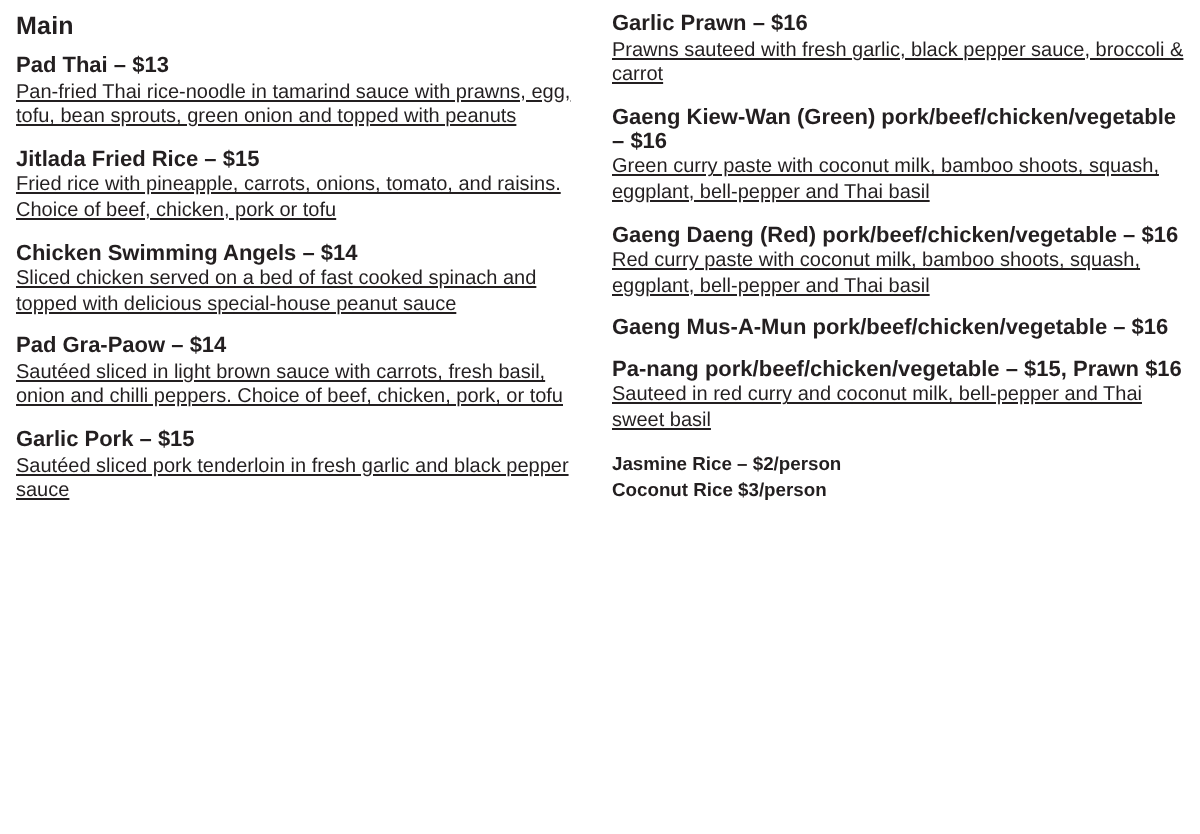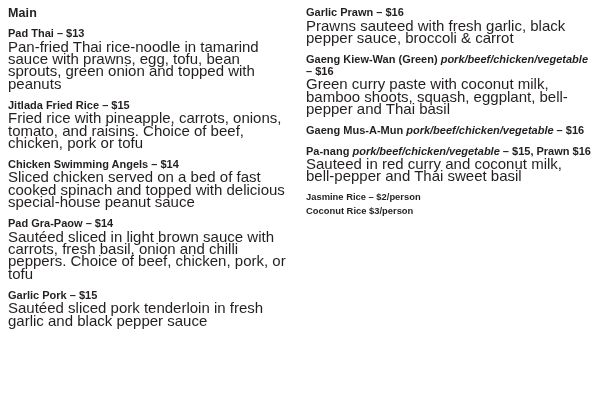--- a/index.html
+++ b/index.html
@@ -37,30 +37,30 @@
   .item { margin-bottom: 8.5px; }
 
   .item-head {
     font-size: 11px;
     font-weight: bold;
     line-height: 12px;
     margin-bottom: 1.5px;
   }
   .item-head .variant {
     font-weight: bold;
-    font-style: italic;
   }
   .item-head .price {
     font-weight: bold;
     font-style: normal;
   }
   .item-desc {
-    font-size: 15px;
+    font-size: 10px;
     line-height: 12.4px;
     font-weight: normal;
+    text-decoration: underline;
   }
   .simple {
     font-size: 9.4px;
     font-weight: bold;
     line-height: 12.6px;
     margin-bottom: 0px;
   }
   .tight { margin-bottom: 1px; }
 </style>
 </head>
@@ -118,20 +118,26 @@
     </div>
 
 
     <div class="item">
       <div class="item-head">
         <span>Gaeng Kiew-Wan (Green)</span><span class="variant"> pork/beef/chicken/vegetable</span><span> – </span><span class="price">$16</span>
       </div>
       <div class="item-desc">Green curry paste with coconut milk, bamboo shoots, squash, eggplant, bell-pepper and Thai basil</div>
     </div>
 
+    <div class="item">
+      <div class="item-head">
+        <span>Gaeng Daeng (Red)</span><span class="variant"> pork/beef/chicken/vegetable</span><span> – </span><span class="price">$16</span>
+      </div>
+      <div class="item-desc">Red curry paste with coconut milk, bamboo shoots, squash, eggplant, bell-pepper and Thai basil</div>
+    </div>
 
     <div class="item">
       <div class="item-head">
         <span>Gaeng Mus-A-Mun</span><span class="variant"> pork/beef/chicken/vegetable</span><span> – </span><span class="price">$16</span>
       </div>
     </div>
 
     <div class="item">
       <div class="item-head">
         <span>Pa-nang</span><span class="variant"> pork/beef/chicken/vegetable</span><span> – </span><span class="price">$15, Prawn $16</span>

